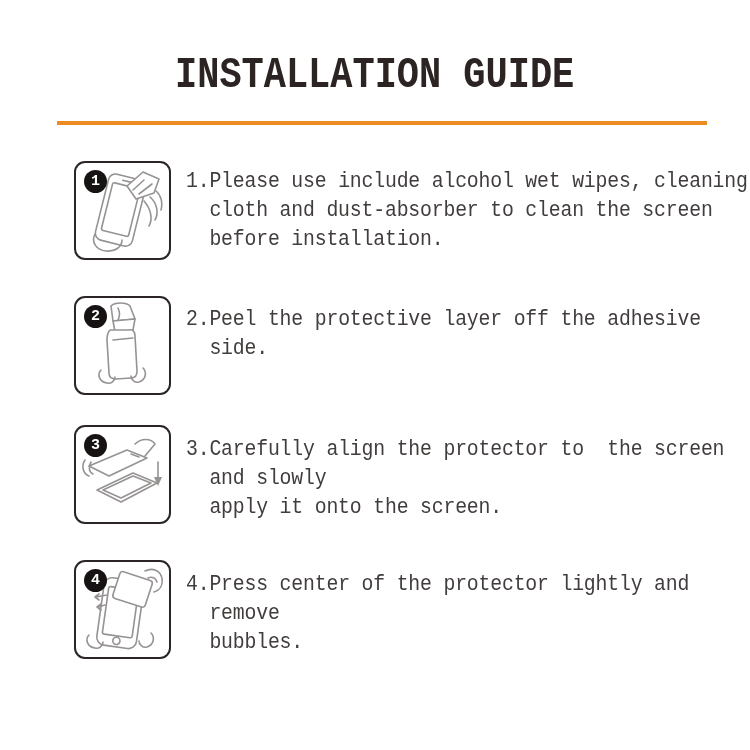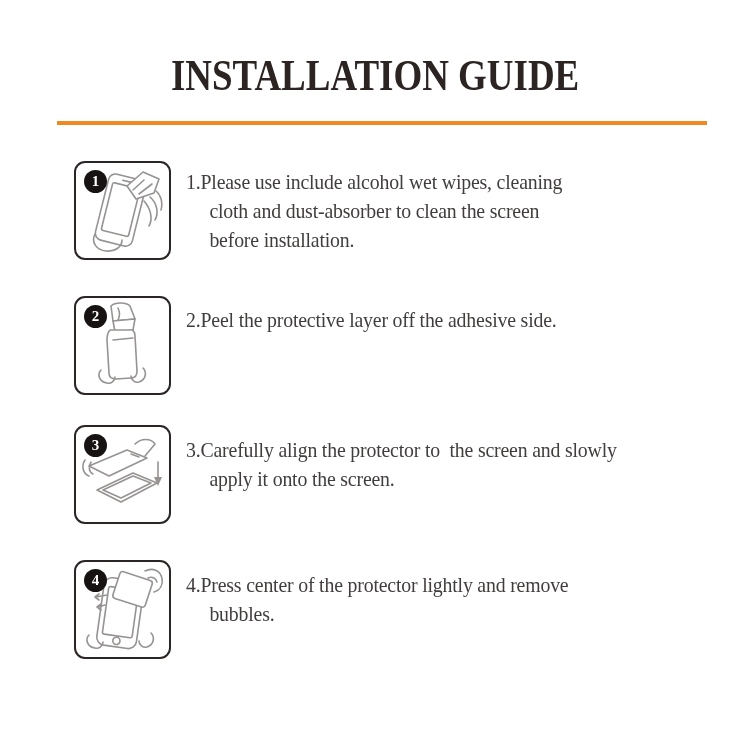--- a/index.html
+++ b/index.html
@@ -2,21 +2,21 @@
 <html style="--divider: #ED8A21; --title-text: #2B2423; --body-text: #413D3C; --badge-bg: #161312; --badge-text: #FFFFFF; --box-border: #2B2625; --line-art: #969392;"><head>
 <meta charset="utf-8">
 <style>
   :root{
     --divider:#ED8A21; --title-text:#2B2423; --body-text:#413D3C;
     --badge-bg:#161312; --badge-text:#FFFFFF; --box-border:#2B2625; --line-art:#969392;
   }
   html,body{margin:0;padding:0;background:#ffffff;}
   .canvas{
     position:relative;width:750px;height:750px;background:#ffffff;overflow:hidden;
-    font-family:Liberation Serif, serif;
+    font-family:Liberation Mono, monospace;
   }
   .title{position:absolute;top:50px;left:0;width:750px;text-align:center;}
   .title-text{
     display:inline-block;font-size:44px;font-weight:bold;letter-spacing:0px;
     color:var(--title-text);transform:scaleX(.84);transform-origin:50% 50%;white-space:nowrap;
   }
   .divider{position:absolute;top:121px;left:57px;width:650px;height:4px;background:var(--divider);}
   .step-row{position:absolute;left:0;width:750px;}
   .step-box{
     position:absolute;left:74px;top:0;width:93px;height:95px;background:#fff;

